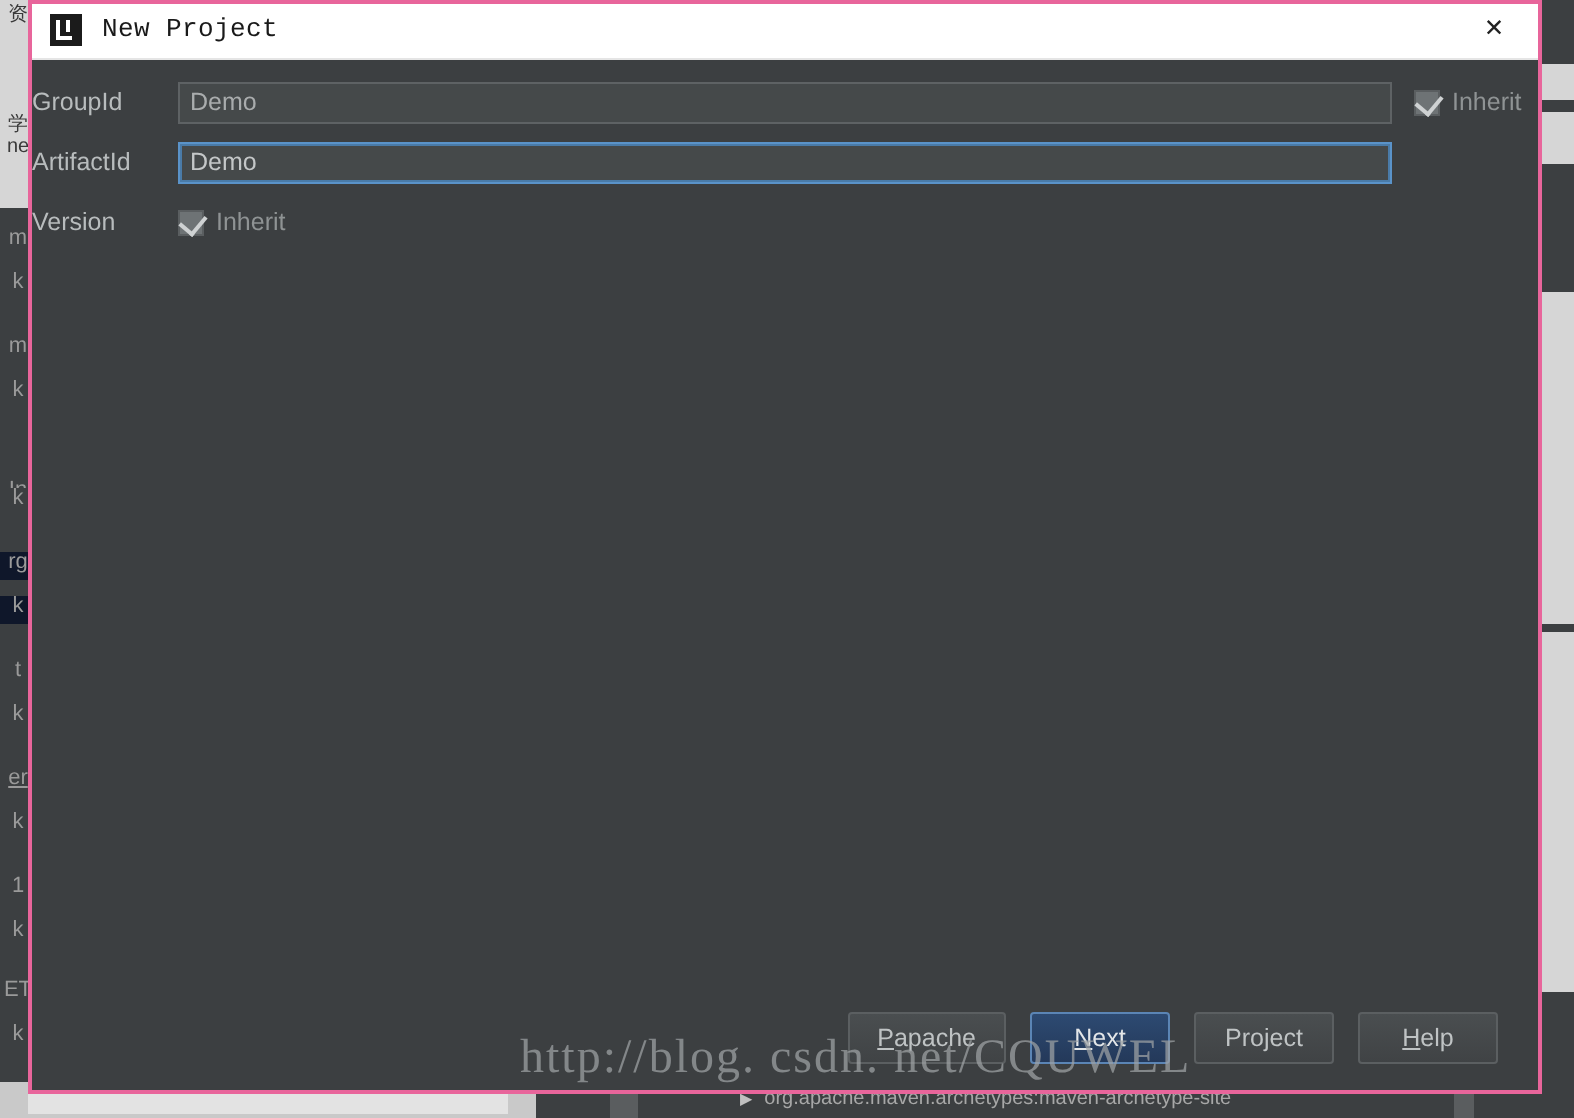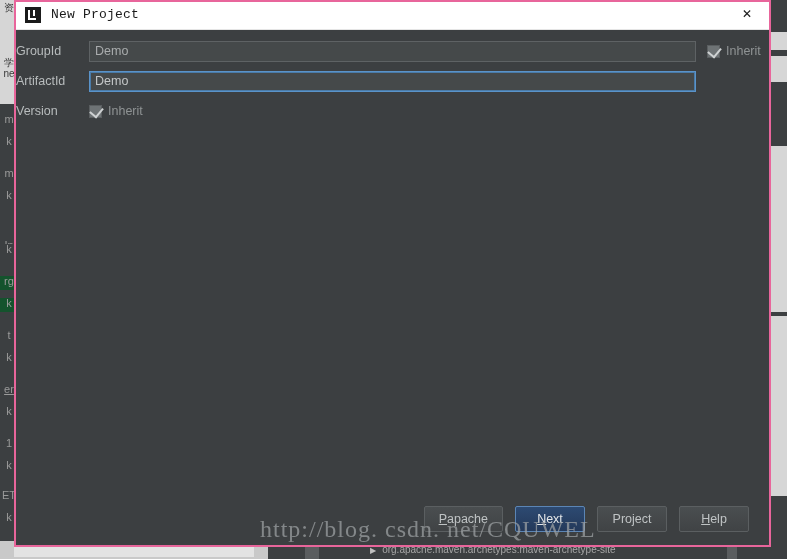--- a/index.html
+++ b/index.html
@@ -33,21 +33,21 @@
     left: 0;
     width: 18px;
     background: #3c3f41;
     color: #9a9a9a;
     font-size: 11px;
     line-height: 11px;
     text-align: center;
     overflow: hidden;
     white-space: nowrap;
   }
-  .bg-left-tab.hi { background: #14532d; }
+  .bg-left-tab.hi { background: #0f172a; }
   .bg-top-left-block {
     position: absolute;
     left: 0; top: 0;
     width: 18px; height: 104px;
     background: #d6d6d6;
   }
   .bg-top-left-block .lbl {
     color: #3a3a3a;
     font-size: 10px;
     line-height: 11px;

